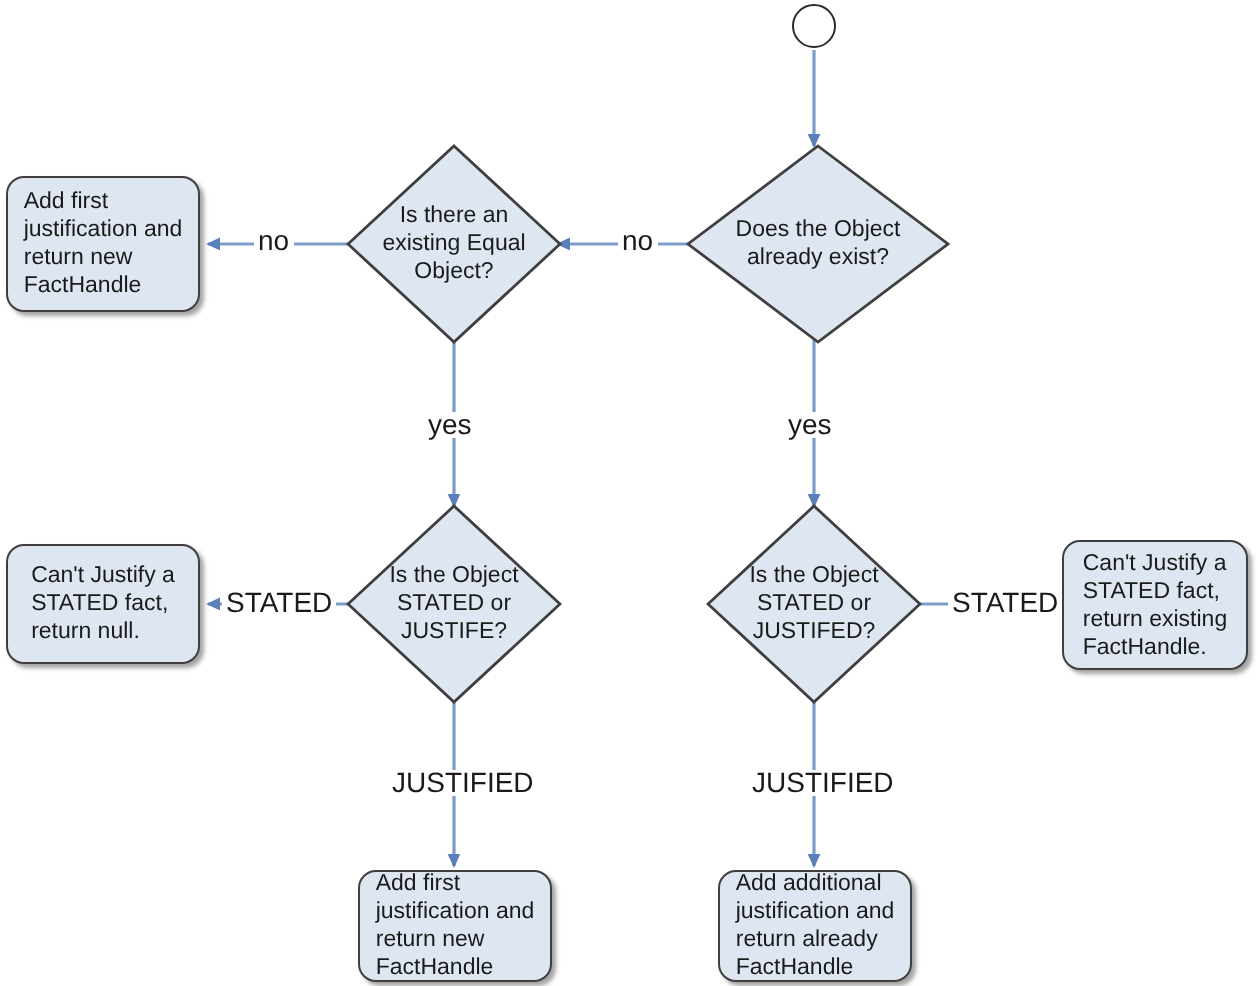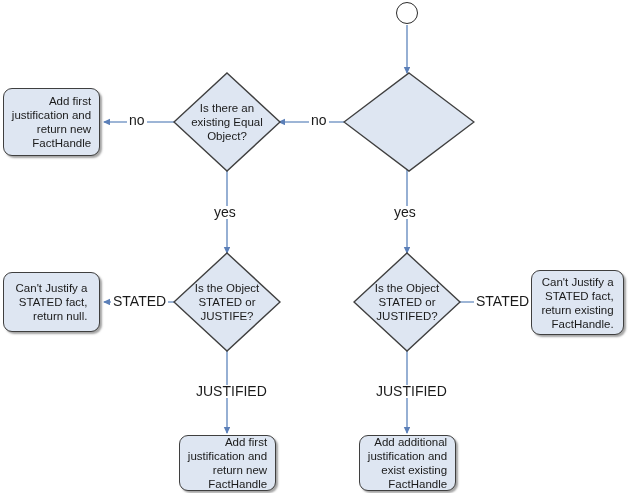--- a/index.html
+++ b/index.html
@@ -28,21 +28,21 @@
   .node-box {
     position: absolute;
     box-sizing: border-box;
     background: #dee6f2;
     border: 1px solid #3f3f3f;
     border-radius: 9px;
     box-shadow: 2px 2px 2px rgba(90,90,90,0.55);
     display: flex;
     align-items: center;
     justify-content: center;
-    text-align: right;
+    text-align: left;
     color: #1a1a1a;
     font-size: 11.5px;
     line-height: 14px;
     padding: 8px 4px;
     white-space: pre-line;
   }
 
   
   .node-diamond {
     position: absolute;
@@ -133,20 +133,22 @@
     </svg>
     <span class="dia-label">Is there an
 existing Equal
 Object?</span>
   </div>
 
   <div class="node-diamond" style="left:343px; top:72px; width:132px; height:100px;">
     <svg class="dia-shape" viewBox="0 0 132 100" preserveAspectRatio="none" xmlns="http://www.w3.org/2000/svg">
       <polygon points="66,1 131,50 66,99 1,50" fill="#dee6f2" stroke="#3f3f3f" stroke-width="1.4"></polygon>
     </svg>
+    <span class="dia-label">Does the Object
+already exist?</span>
   </div>
 
   <div class="node-box" style="left:3px; top:272px; width:97px; height:60px;">
     <span>Can't Justify a
 STATED fact,
 return null.</span>
   </div>
 
   <div class="node-diamond" style="left:173px; top:252px; width:108px; height:100px;">
     <svg class="dia-shape" viewBox="0 0 108 100" preserveAspectRatio="none" xmlns="http://www.w3.org/2000/svg">
@@ -176,21 +178,21 @@
   <div class="node-box" style="left:179px; top:435px; width:97px; height:56px;">
     <span>Add first
 justification and
 return new
 FactHandle</span>
   </div>
 
   <div class="node-box" style="left:359px; top:435px; width:97px; height:56px;">
     <span>Add additional
 justification and
-exist existing
+return already
 FactHandle</span>
   </div>
 
   <span class="edge-label" style="left:309px; top:114px;">no</span>
 
   <span class="edge-label" style="left:127px; top:114px;">no</span>
 
   <span class="edge-label" style="left:212px; top:206px;">yes</span>
 
   <span class="edge-label" style="left:392px; top:206px;">yes</span>

